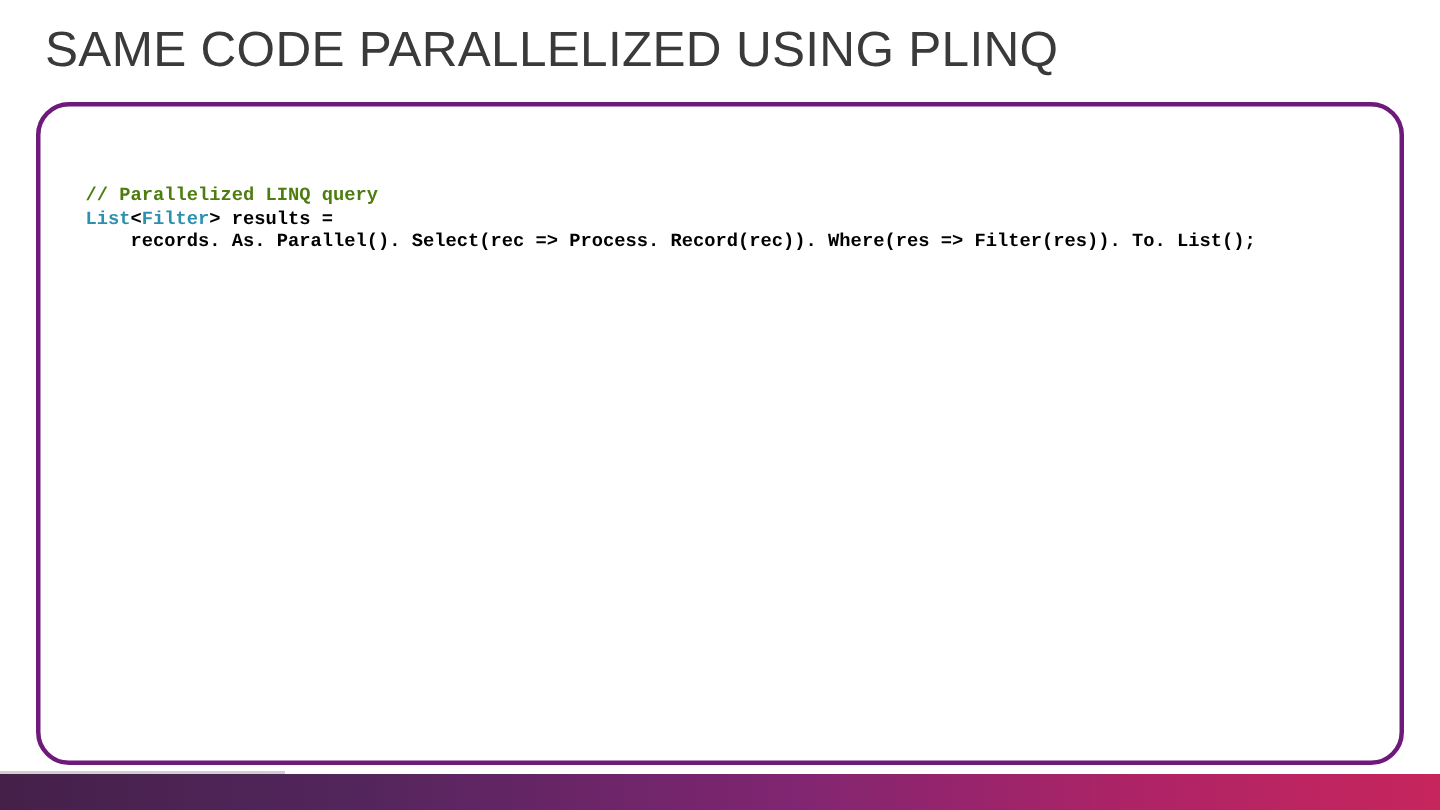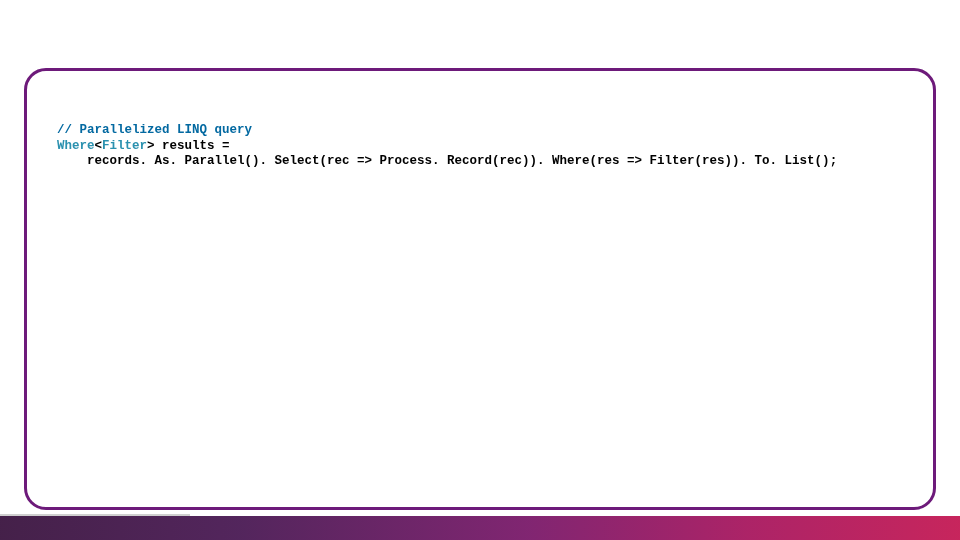--- a/index.html
+++ b/index.html
@@ -45,21 +45,21 @@
     top: 52px;
     left: 30px;
     right: 30px;
     font-family: Consolas, "Courier New", monospace;
     font-size: 12.5px;
     font-weight: 700;
     line-height: 1.25;
     color: #000000;
     white-space: pre;
   }
-  .c-comment { color: #0369a1; }
+  .c-comment { color: #4d7c0f; }
   .c-type    { color: #2b91af; }
   .bottom-accent {
     position: absolute;
     left: 0;
     right: 0;
     bottom: 0;
     height: 24px;
     background: linear-gradient(90deg,
       #3b1540 0%,
       #4a1a54 25%,
@@ -75,22 +75,23 @@
     bottom: 24px;
     height: 2px;
     background: #cfcfcf;
   }
 </style>
 </head>
 <body>
 
 <div class="slide">
 
+  <div class="title">SAME CODE PARALLELIZED USING PLINQ</div>
 
   <div class="panel">
     <div class="code"><span class="c-comment">// Parallelized LINQ query</span>
-<span class="c-type">Where</span><span>&lt;</span><span class="c-type">Filter</span><span>&gt;</span><span> results =</span>
+<span class="c-type">List</span><span>&lt;</span><span class="c-type">Filter</span><span>&gt;</span><span> results =</span>
 <span>    records. As. Parallel(). Select(rec =&gt; Process. Record(rec)). Where(res =&gt; Filter(res)). To. List();</span></div>
   </div>
 
   <div class="bottom-rule"></div>
   <div class="bottom-accent"></div>
 </div>
 
 </body></html>

